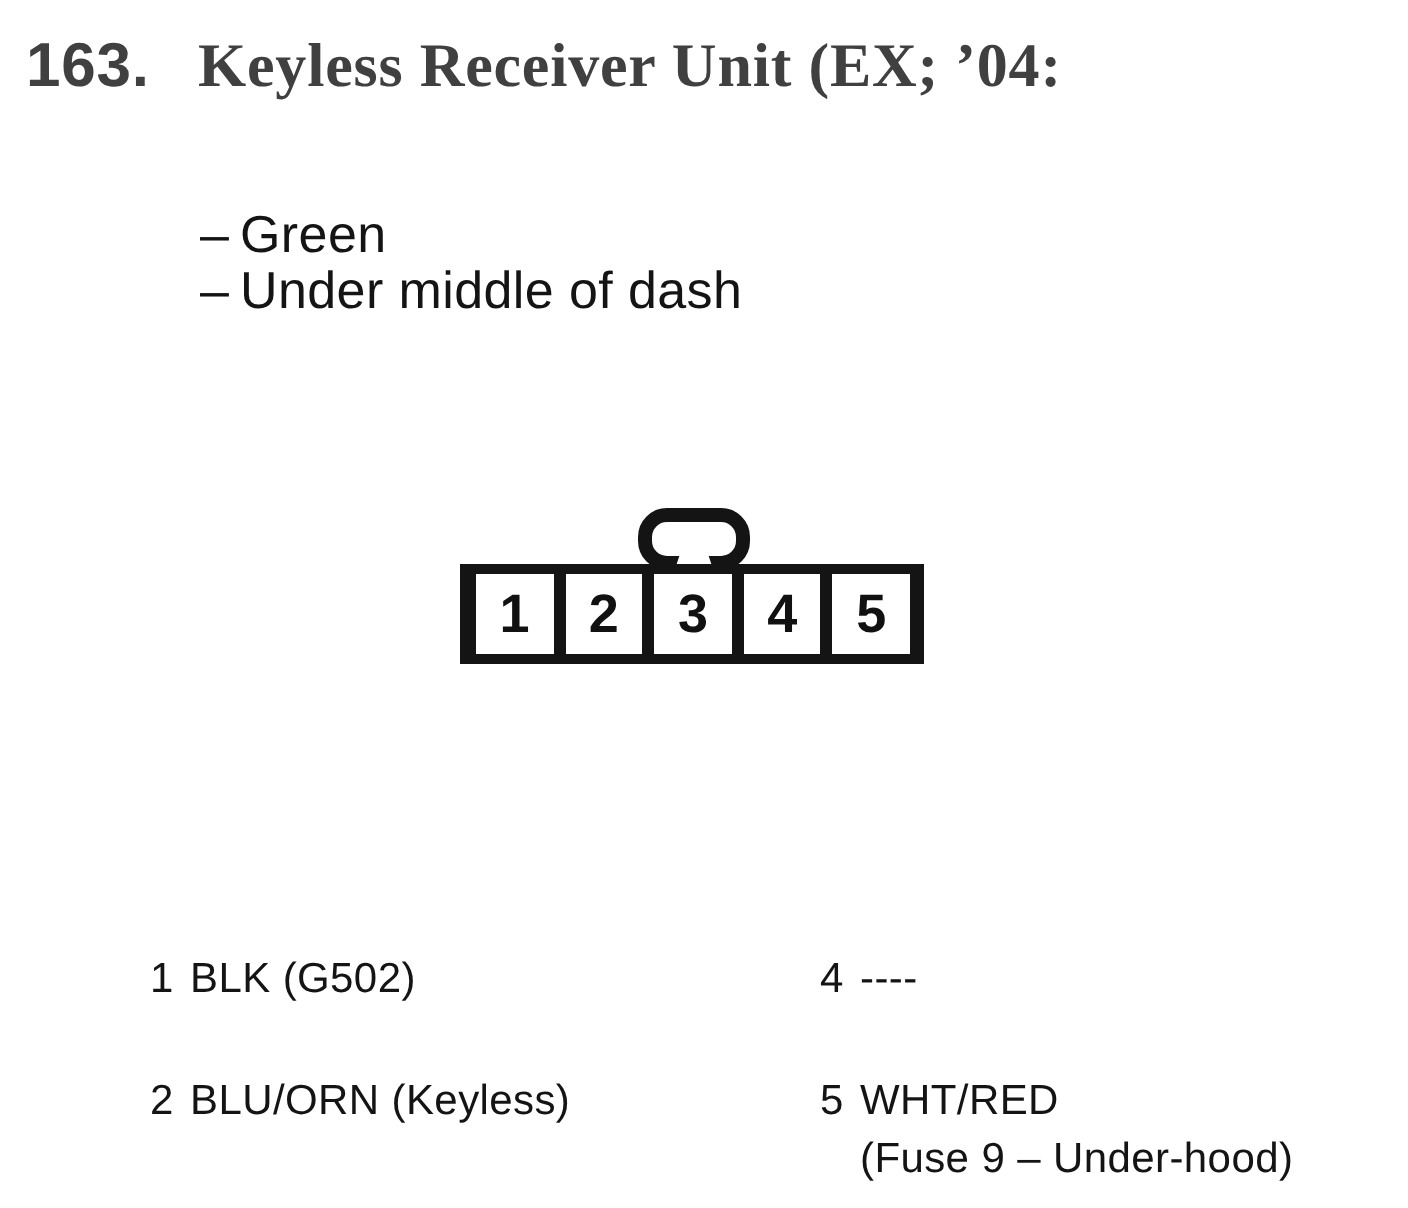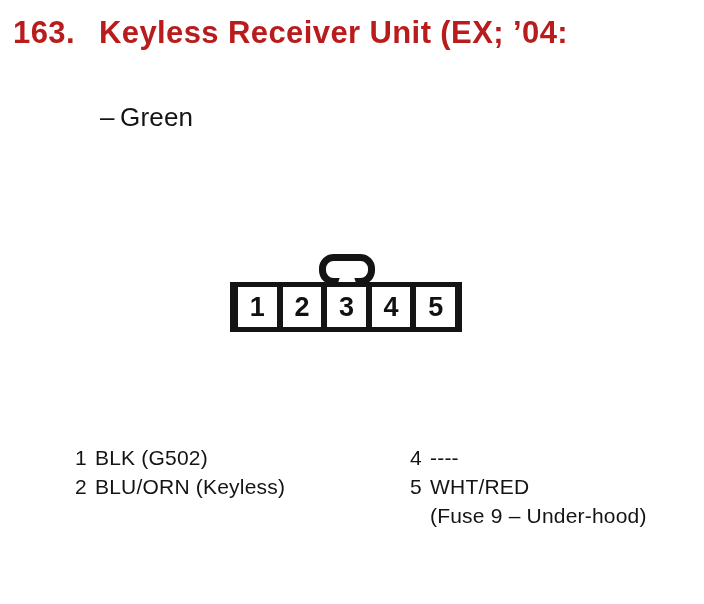--- a/index.html
+++ b/index.html
@@ -8,25 +8,25 @@
     background:#ffffff; overflow:hidden;
     font-family:"Liberation Sans", sans-serif;
     color:#141414;
     -webkit-font-smoothing:antialiased;
   }
   
   .title-row {
     position:absolute; left:13px; top:14px;
     display:flex; align-items:flex-start;
     font-weight:bold; font-size:31px; line-height:38px;
-    letter-spacing:0.4px; color:#b91c1c;
+    letter-spacing:0.4px; color:#404040;
   }
   .title-num { width:86px; }
   .title-text { }
-  .title-text div { white-space:nowrap; }
+  .title-text div { white-space:nowrap;font-family:Liberation Serif, serif; }
   
   .notes {
     position:absolute; left:100px; top:103px;
     font-size:26px; line-height:28px; letter-spacing:0.2px;
   }
   .note-line { white-space:nowrap; }
   .note-dash { display:inline-block; width:20px; }
   
   .connector-area { position:absolute; left:0; top:0; }
   .latch-tab { position:absolute; left:319px; top:254px; }
@@ -41,37 +41,40 @@
     display:flex; align-items:center; justify-content:center;
     font-weight:bold; font-size:27px; color:#111;
   }
   
   .legend-col {
     position:absolute; top:443px;
     font-size:21px; line-height:29px; letter-spacing:0.2px;
   }
   .legend-col.left  { left:75px; }
   .legend-col.right { left:410px; }
-  .legend-row { white-space:nowrap; }
+  .legend-row { white-space:nowrap;margin-top:32px; }
   .legend-pin { display:inline-block; width:20px; }
   .legend-detail { padding-left:20px; white-space:nowrap;text-align:right; }
 </style>
 </head>
 <body>
 
 <div class="title-row">
   <div class="title-num">163.</div>
   <div class="title-text">
     <div>Keyless Receiver Unit (EX; ’04:</div>
   </div>
 </div>
 
 <div class="notes">
   <div class="note-line">
     <span class="note-dash">–</span><span>Green</span>
+  </div>
+  <div class="note-line">
+    <span class="note-dash">–</span><span>Under middle of dash</span>
   </div>
 </div>
 
 <div class="connector-area">
   <div class="latch-tab">
     <svg width="56" height="31" viewBox="0 0 56 31">
       <rect x="3.5" y="3.5" width="49" height="24" rx="11" fill="none" stroke="#141414" stroke-width="7"></rect>
       <path d="M24 14 L32 14 L37 29 L19 29 Z" fill="#ffffff"></path>
     </svg>
   </div>

